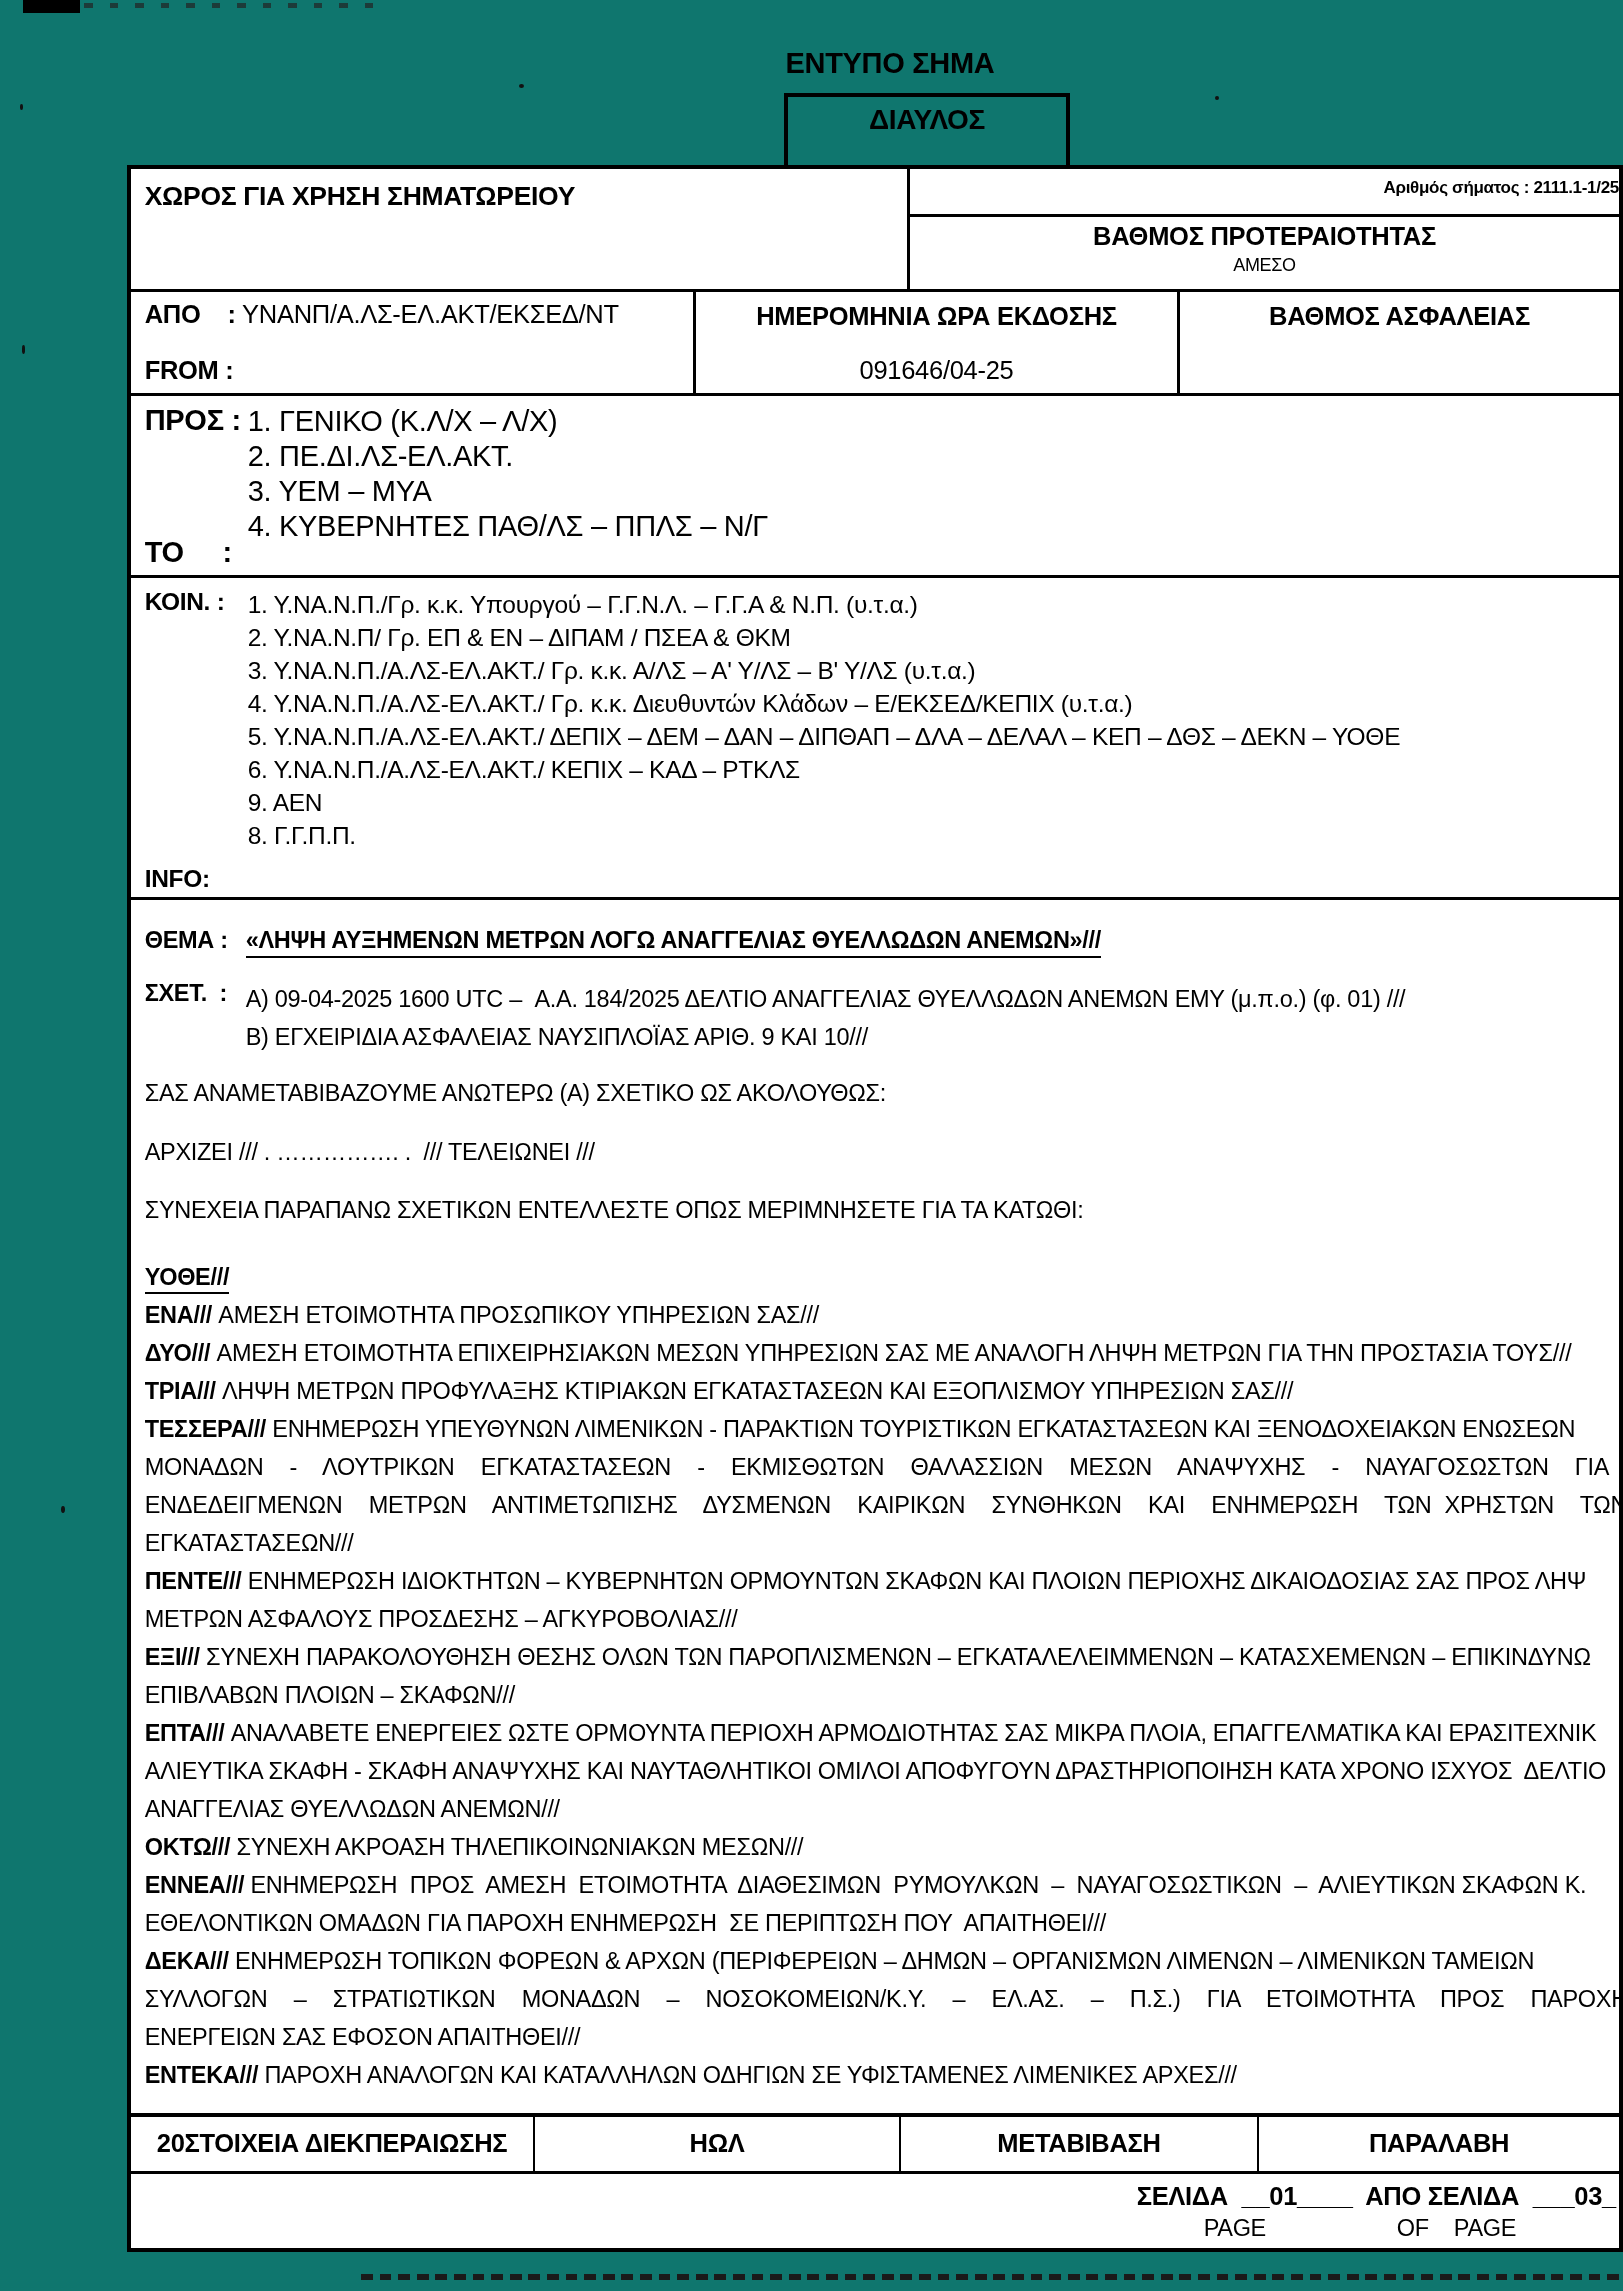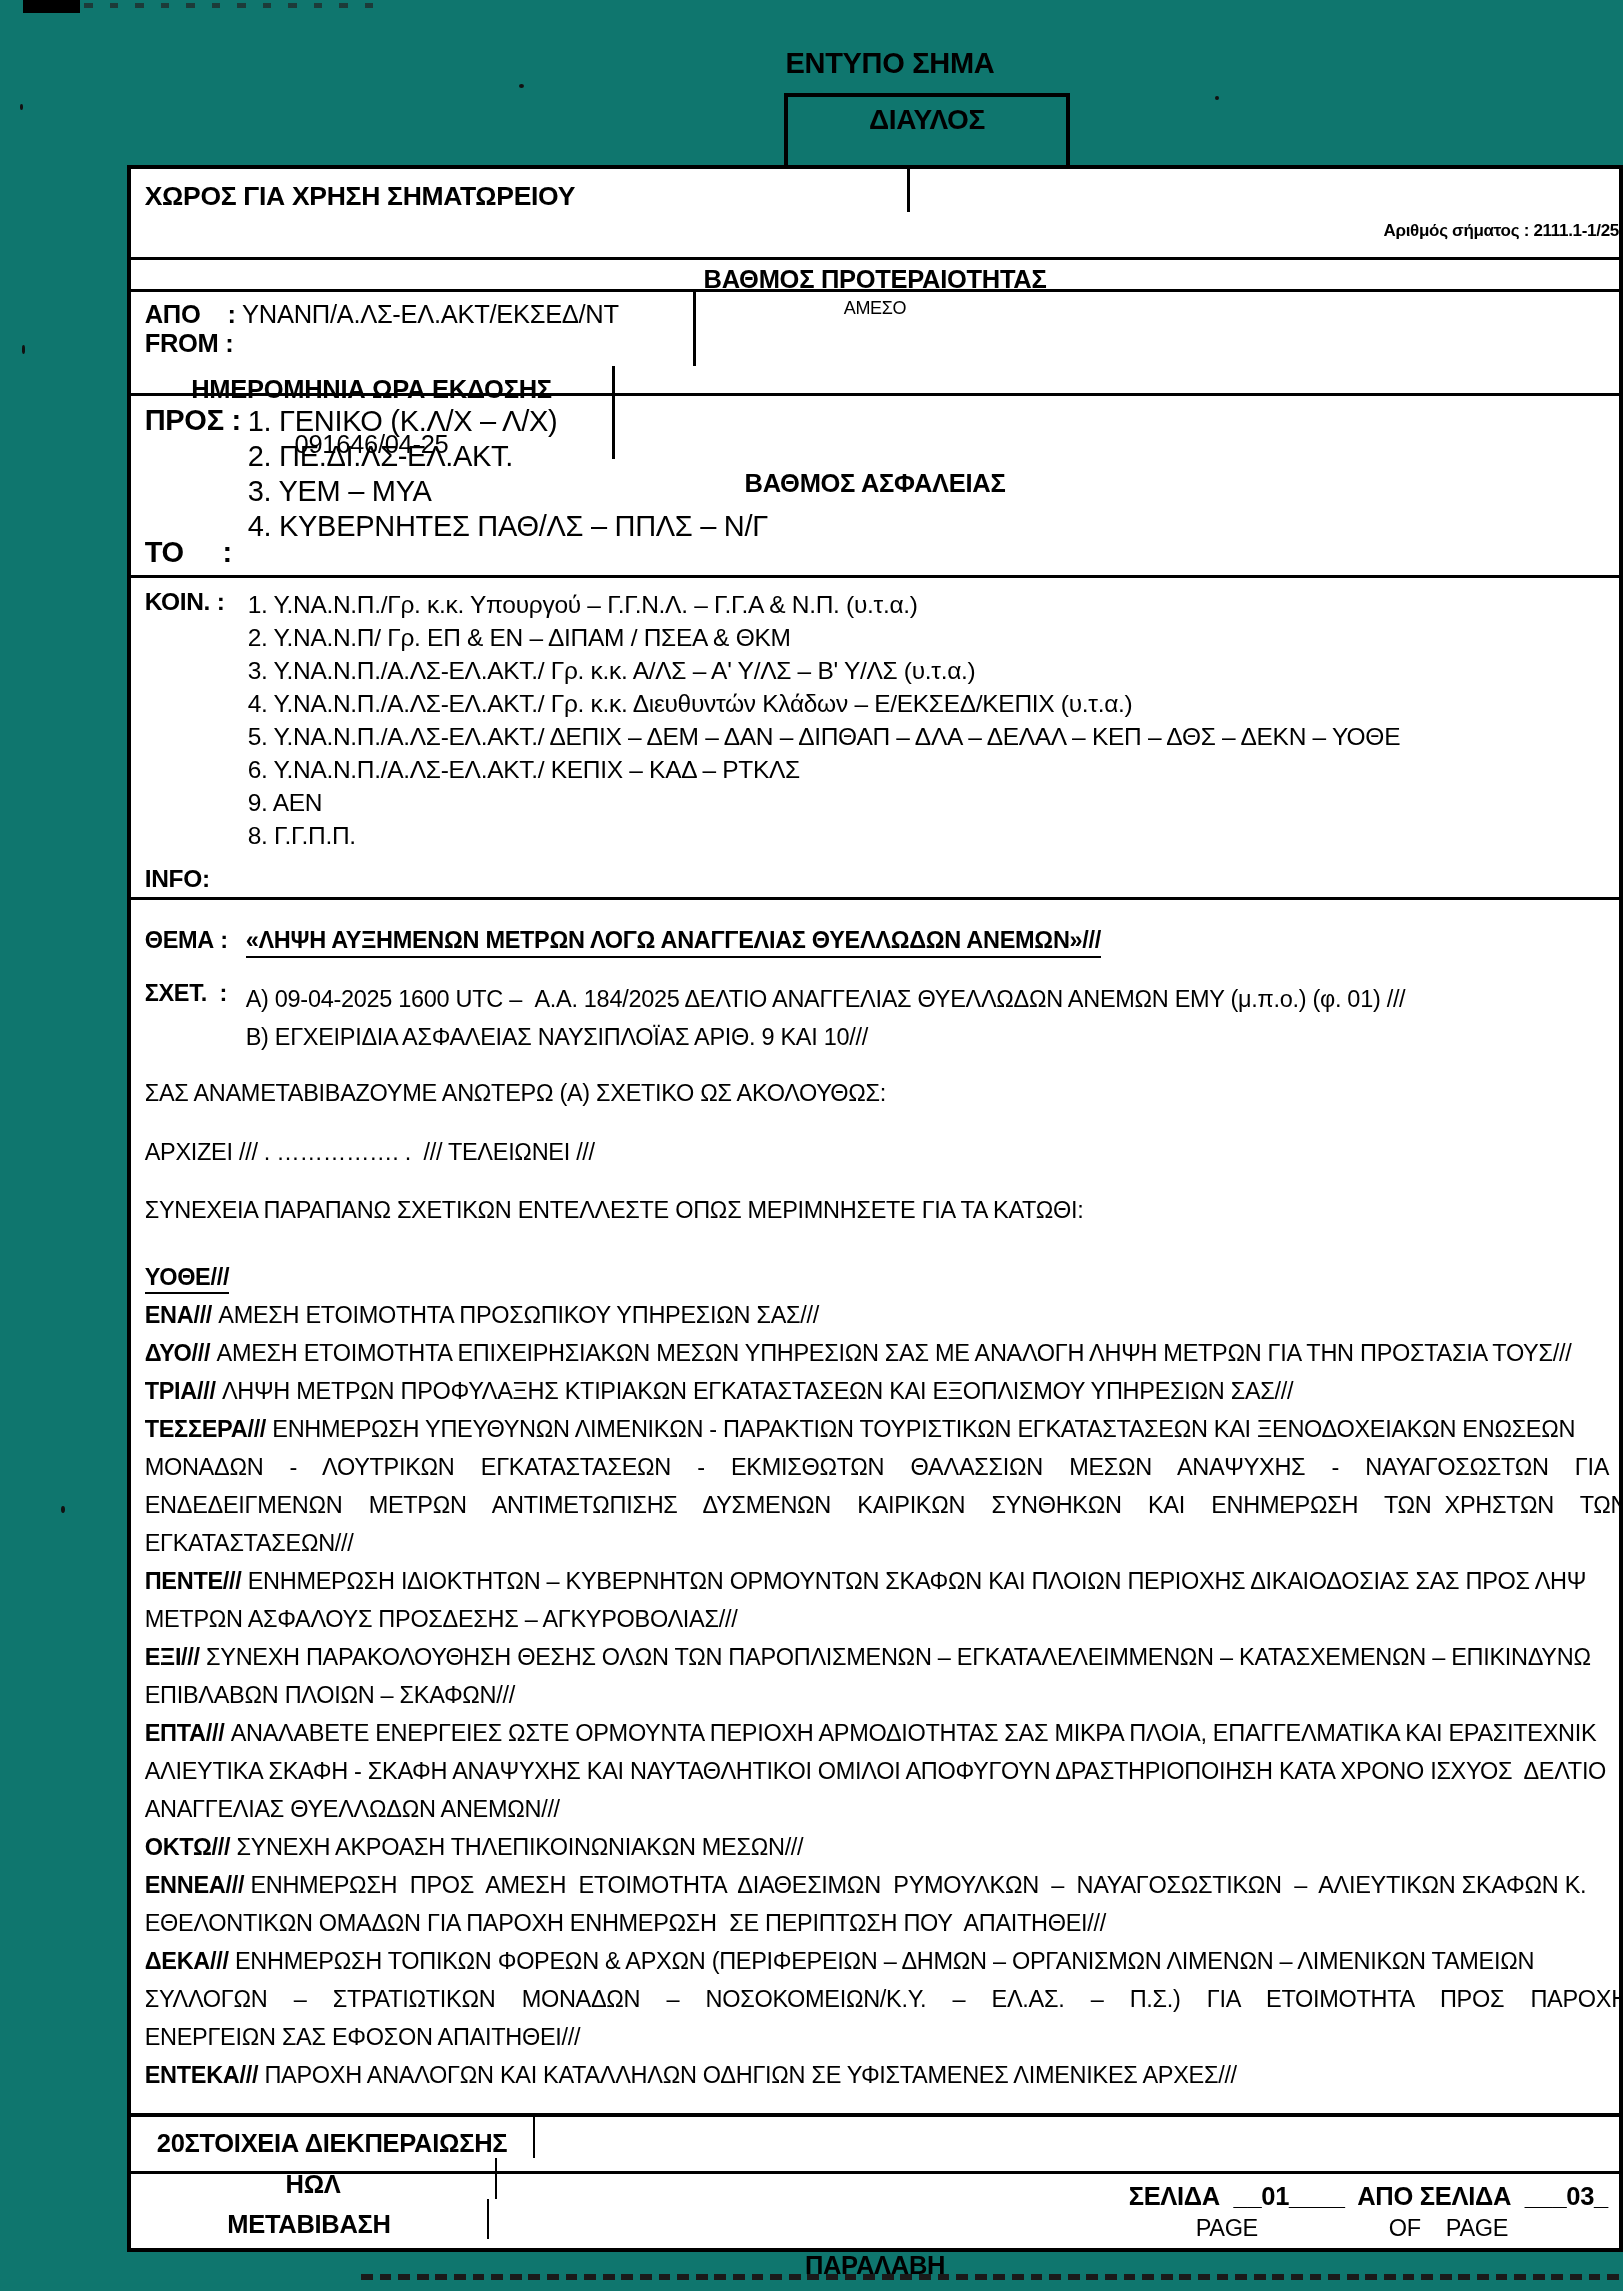--- a/index.html
+++ b/index.html
@@ -13,21 +13,21 @@
   .cut-text-line{position:absolute;left:361px;top:2274px;width:1262px;height:5.9px;
         background:repeating-linear-gradient(90deg,#1a1a1a 0 11.8px,transparent 11.8px 18.6px);filter:blur(0.6px);}
   
   .form-title{position:absolute;left:0;top:47px;width:1623px;padding-left:157px;box-sizing:border-box;
         text-align:center;font-weight:700;font-size:29px;}
   .channel-box{position:absolute;left:784px;top:93px;width:286px;height:76px;border:4.9px solid #000;
         box-sizing:border-box;text-align:center;font-weight:700;font-size:28px;padding-top:6.9px;}
   
   .main-table{position:absolute;left:127px;top:165px;width:1488px;border:4.9px solid #000;
         box-sizing:content-box;background:#fff;}
-  .row{box-sizing:border-box;position:relative;flex-direction:column;}
+  .row{box-sizing:border-box;position:relative;}
   .rowA{height:123px;border-bottom:3.9px solid #000;display:flex;}
   .cellA1{width:779px;border-right:3.9px solid #000;box-sizing:border-box;
         font-weight:700;font-size:26.5px;padding:11.8px 0 0 13.7px;}
   .cellA2{flex:1;display:flex;flex-direction:column;}
   .cellA2top{height:48px;border-bottom:3.9px solid #000;box-sizing:border-box;
         font-weight:700;font-size:17px;padding:8.8px 0 0 15.7px;white-space:pre;text-align:right;}
   .cellA2bot{flex:1;text-align:center;padding-top:4.9px;}
   .prio-label{font-weight:700;font-size:25.5px;}
   .prio-value{font-size:18px;margin-top:3.9px;}
   .rowB{height:104px;border-bottom:3.9px solid #000;display:flex;font-size:25.5px;}
@@ -63,21 +63,21 @@
   .alpha span{border-bottom:2.9px solid #000;padding-bottom:2px;}
   
   .rowF{height:61px;border-top:4.9px solid #000;border-bottom:3.9px solid #000;display:flex;
         font-weight:700;font-size:25.5px;text-align:center;}
   .btcell{box-sizing:border-box;border-right:2.9px solid #000;padding-top:11.8px;}
   .btcell:nth-child(1){width:404px;}
   .btcell:nth-child(2){width:366px;}
   .btcell:nth-child(3){width:358px;}
   .btcell:nth-child(4){flex:1;border-right:0;}
   .rowG{height:74px;}
-  .page-lines{position:absolute;right:11px;top:7.8px;text-align:left;}
+  .page-lines{position:absolute;right:3px;top:7.8px;text-align:left;}
   .page-line-gr{font-weight:700;font-size:25.5px;white-space:pre;}
   .page-line-en{font-size:23.5px;white-space:pre;margin-top:3.9px;padding-left:67px;}
 </style>
 </head>
 <body>
 
 <div class="page">
 
   <div class="smudge"></div>
   <div class="smudge-tail"></div>

